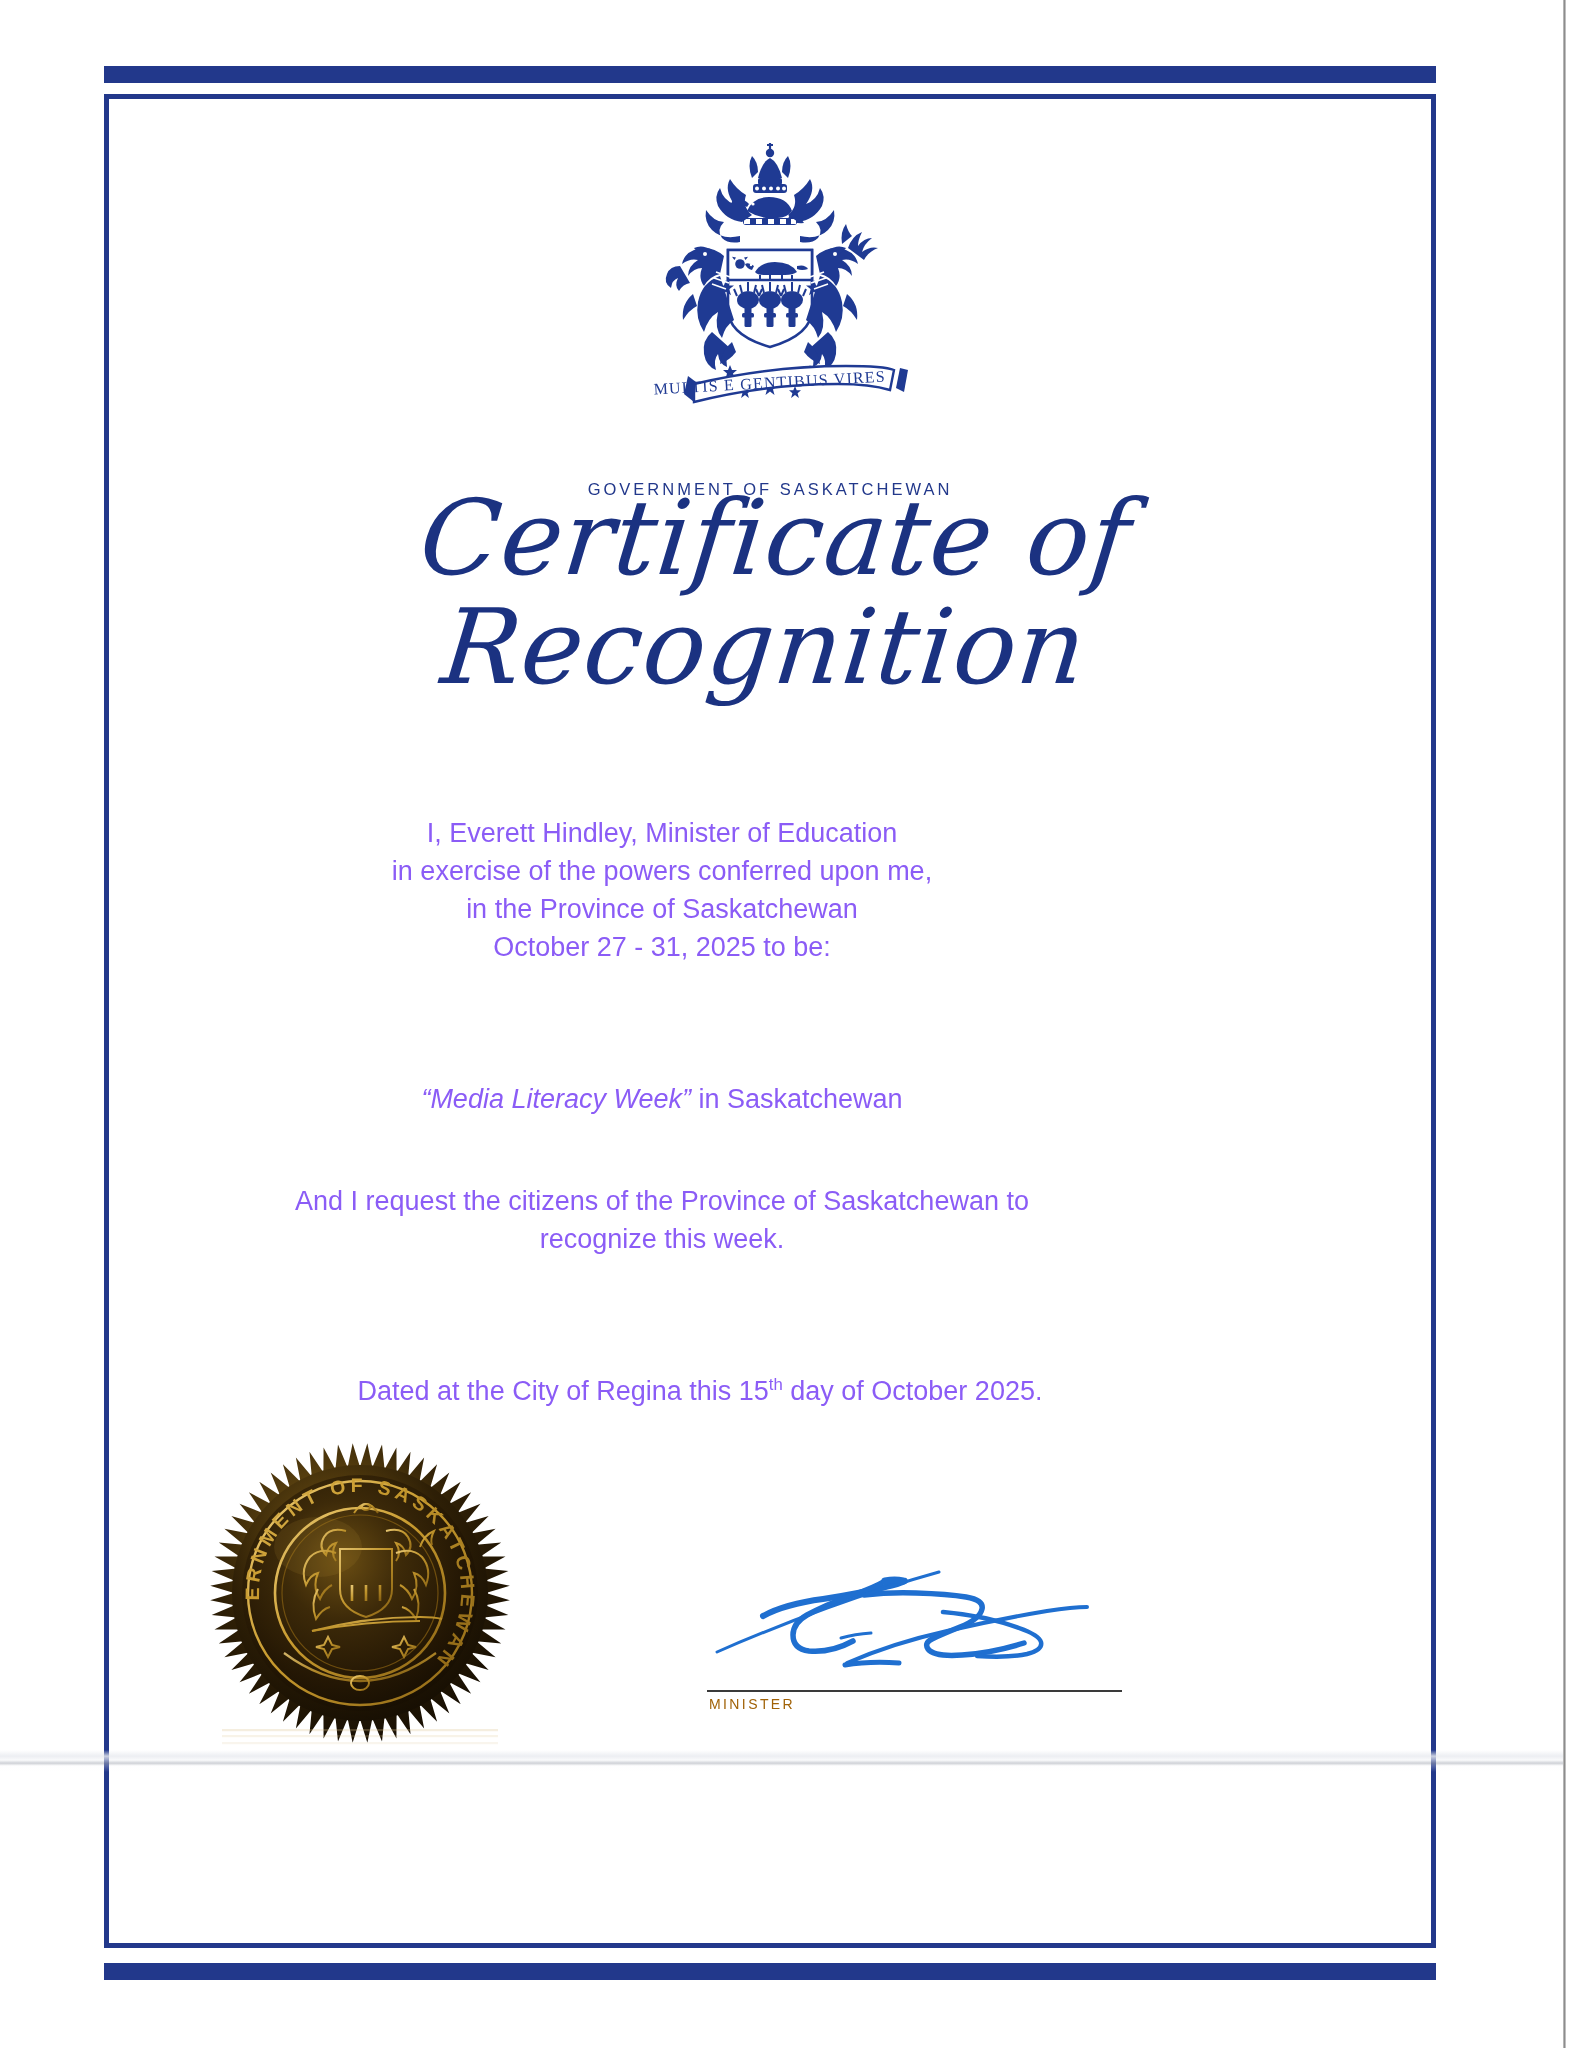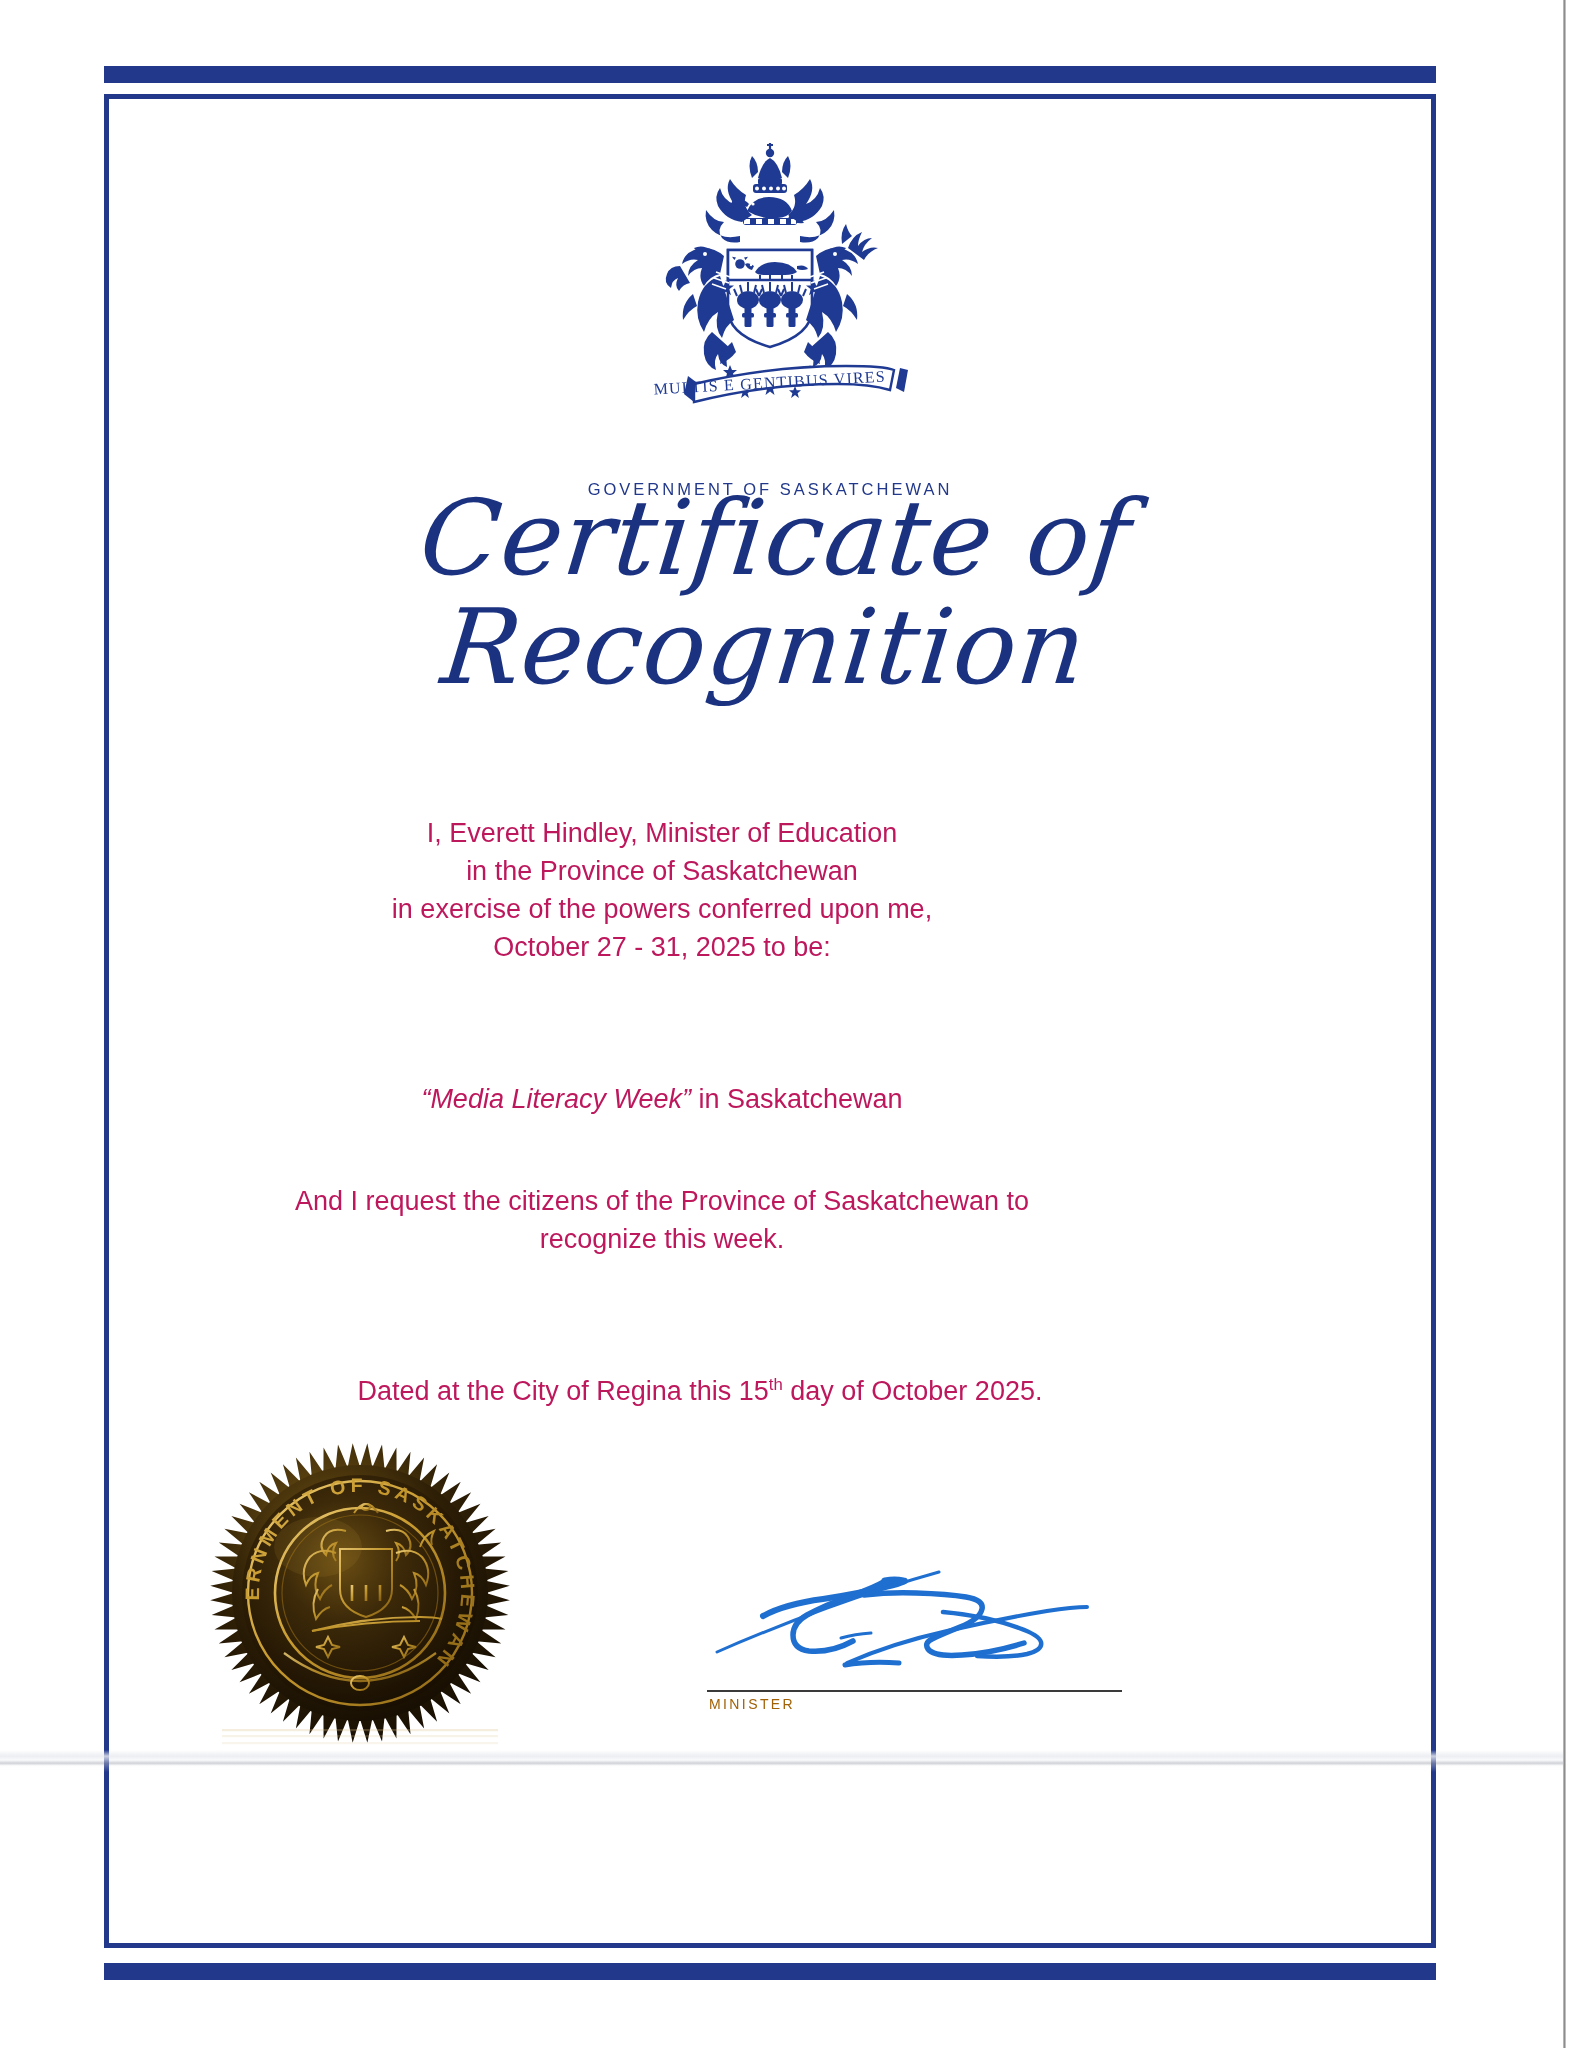--- a/index.html
+++ b/index.html
@@ -116,21 +116,21 @@
     letter-spacing: 1px;
     transform: skewX(-6deg);
   }
 
   
   .body-block {
     position: absolute;
     left: 0;
     width: 1116px;
     text-align: center;
-    color: #be185d;
+    color: #8b5cf6;
     font-family: "Liberation Sans", sans-serif;
     font-size: 27px;
     line-height: 38px;
   }
   #designation-block { top: 720px; }
   #week-title-block  { top: 986px; font-size: 27px; }
   #request-block     { top: 1088px; }
   #dated-block       { top: 1278px; padding-left: 38px; }
 
   .week-quoted {
@@ -338,22 +338,22 @@
         </g>
       </svg>
     </div>
 
     <div id="org-name">GOVERNMENT OF SASKATCHEWAN</div>
 
     <div id="cert-title">Certificate of Recognition</div>
 
     <div class="body-block" id="designation-block">
       <div>I, Everett Hindley, Minister of Education</div>
+      <div>in exercise of the powers conferred upon me,</div>
       <div>in the Province of Saskatchewan</div>
-      <div>in exercise of the powers conferred upon me,</div>
       <div>October 27 - 31, 2025 to be:</div>
     </div>
 
     <div class="body-block" id="request-block">
       <div>And I request the citizens of the Province of Saskatchewan to</div>
       <div>recognize this week.</div>
     </div>
 
     <div class="body-block" id="week-title-block">
       <span class="week-quoted">“Media Literacy Week”</span><span> in Saskatchewan</span>

